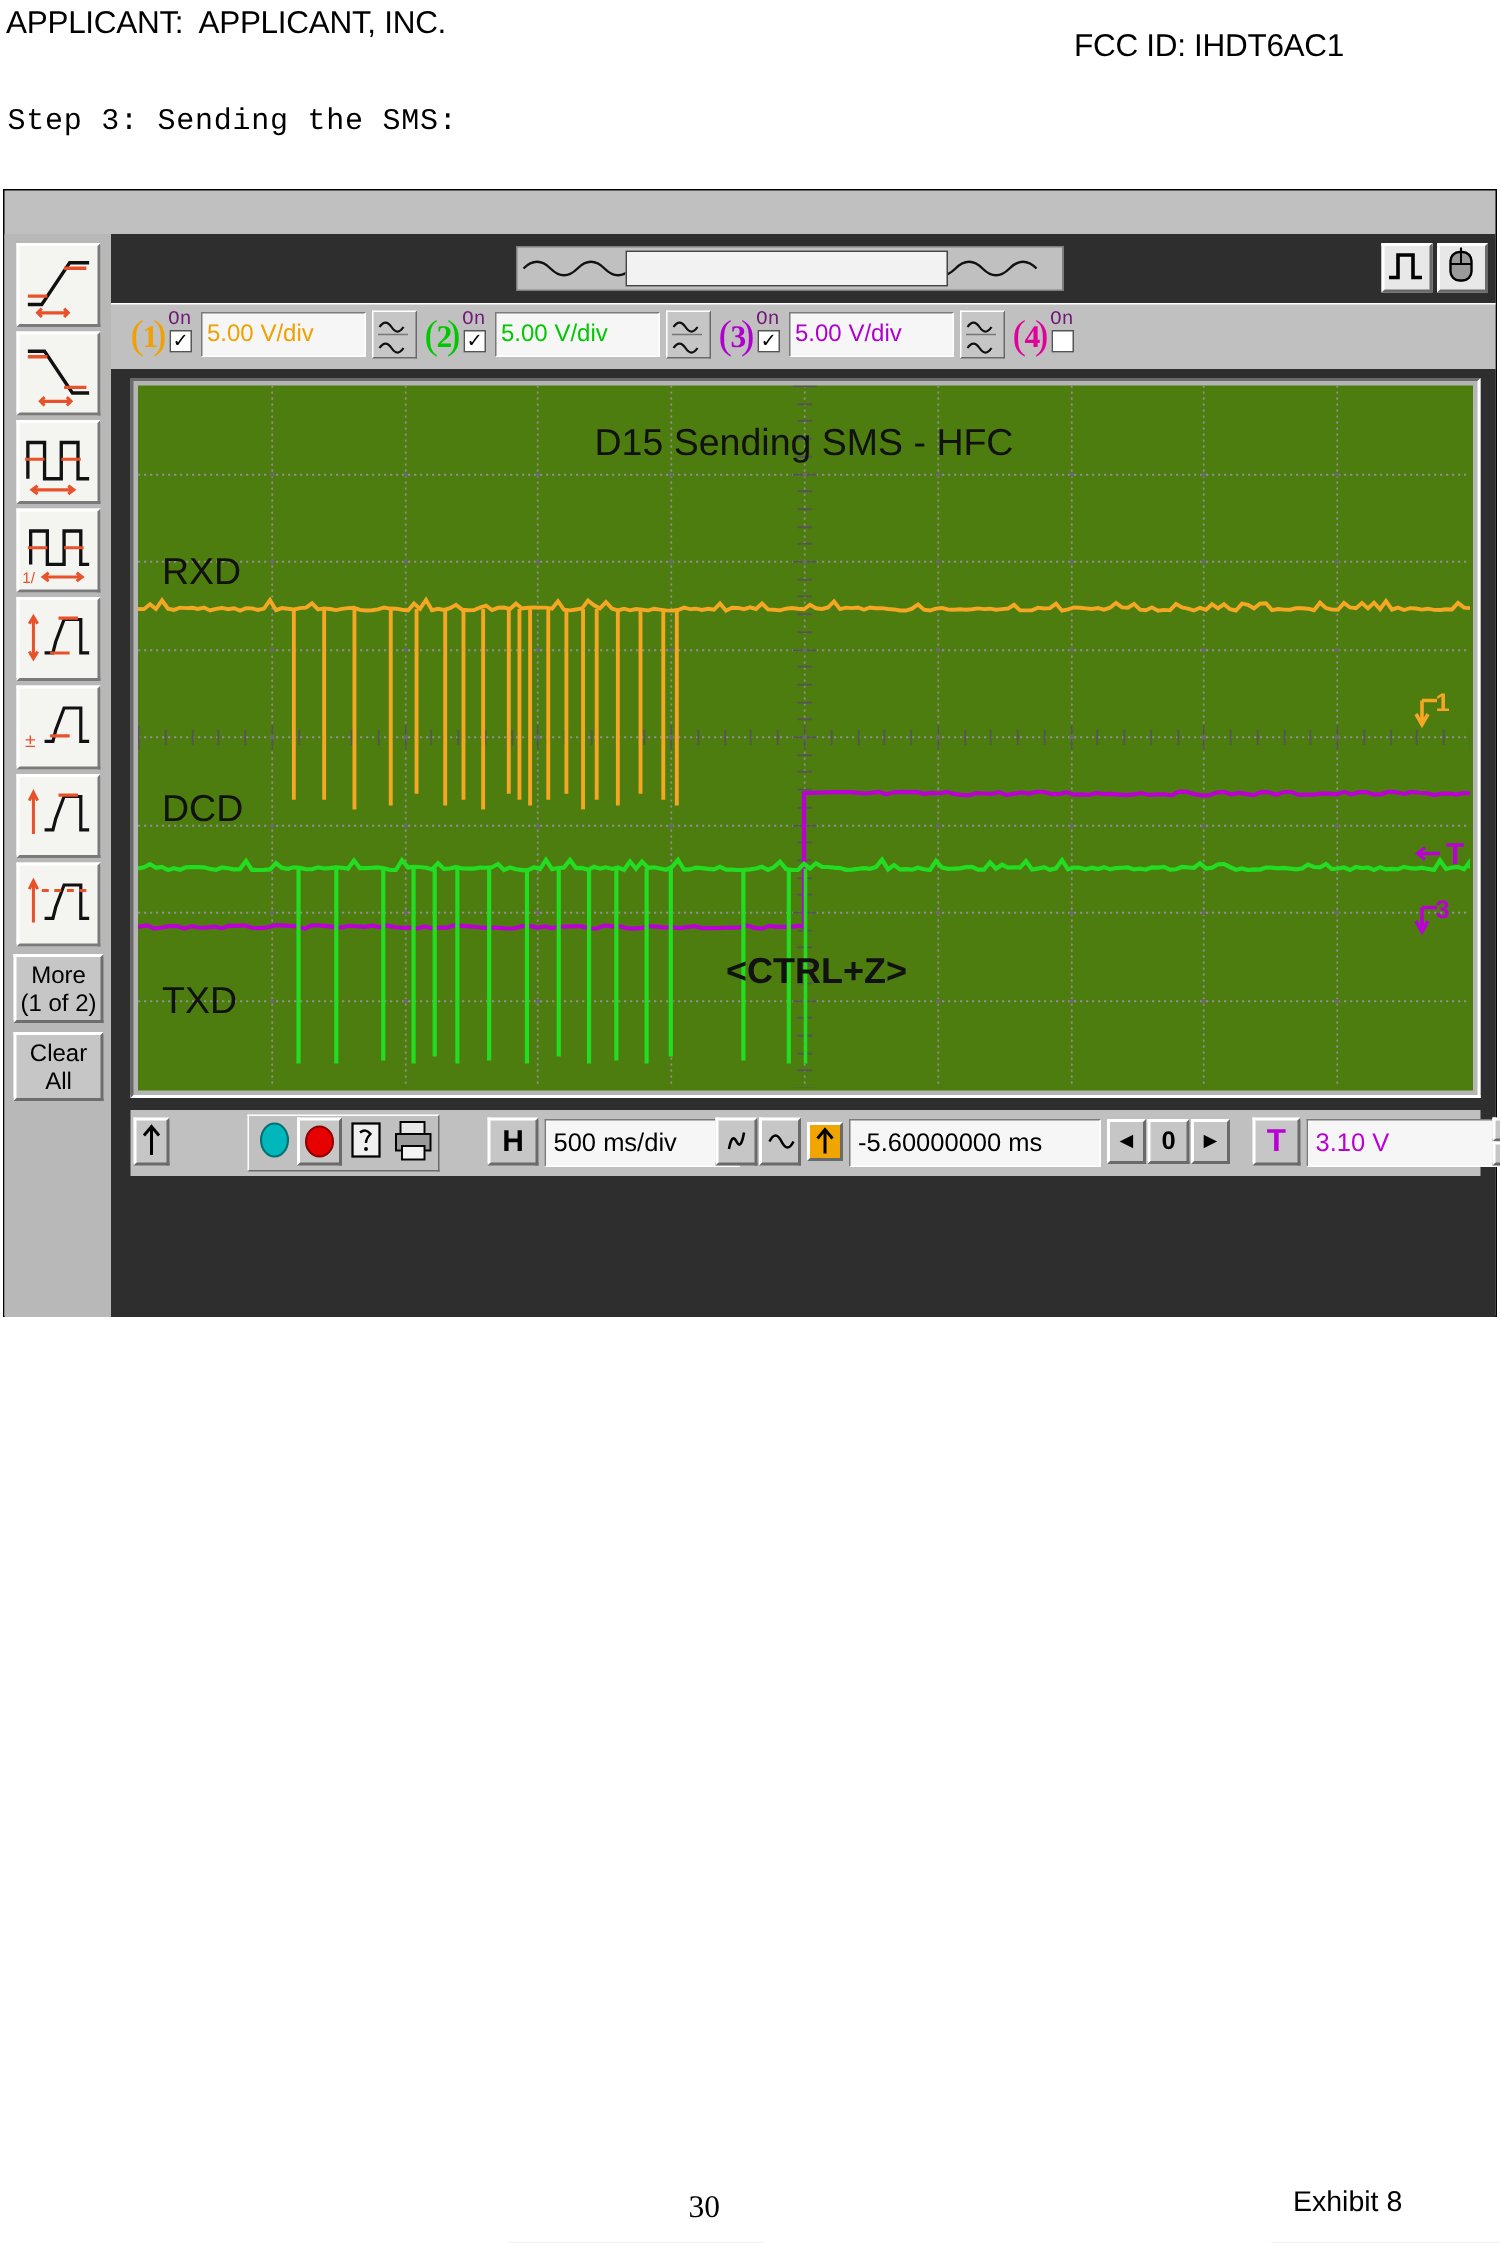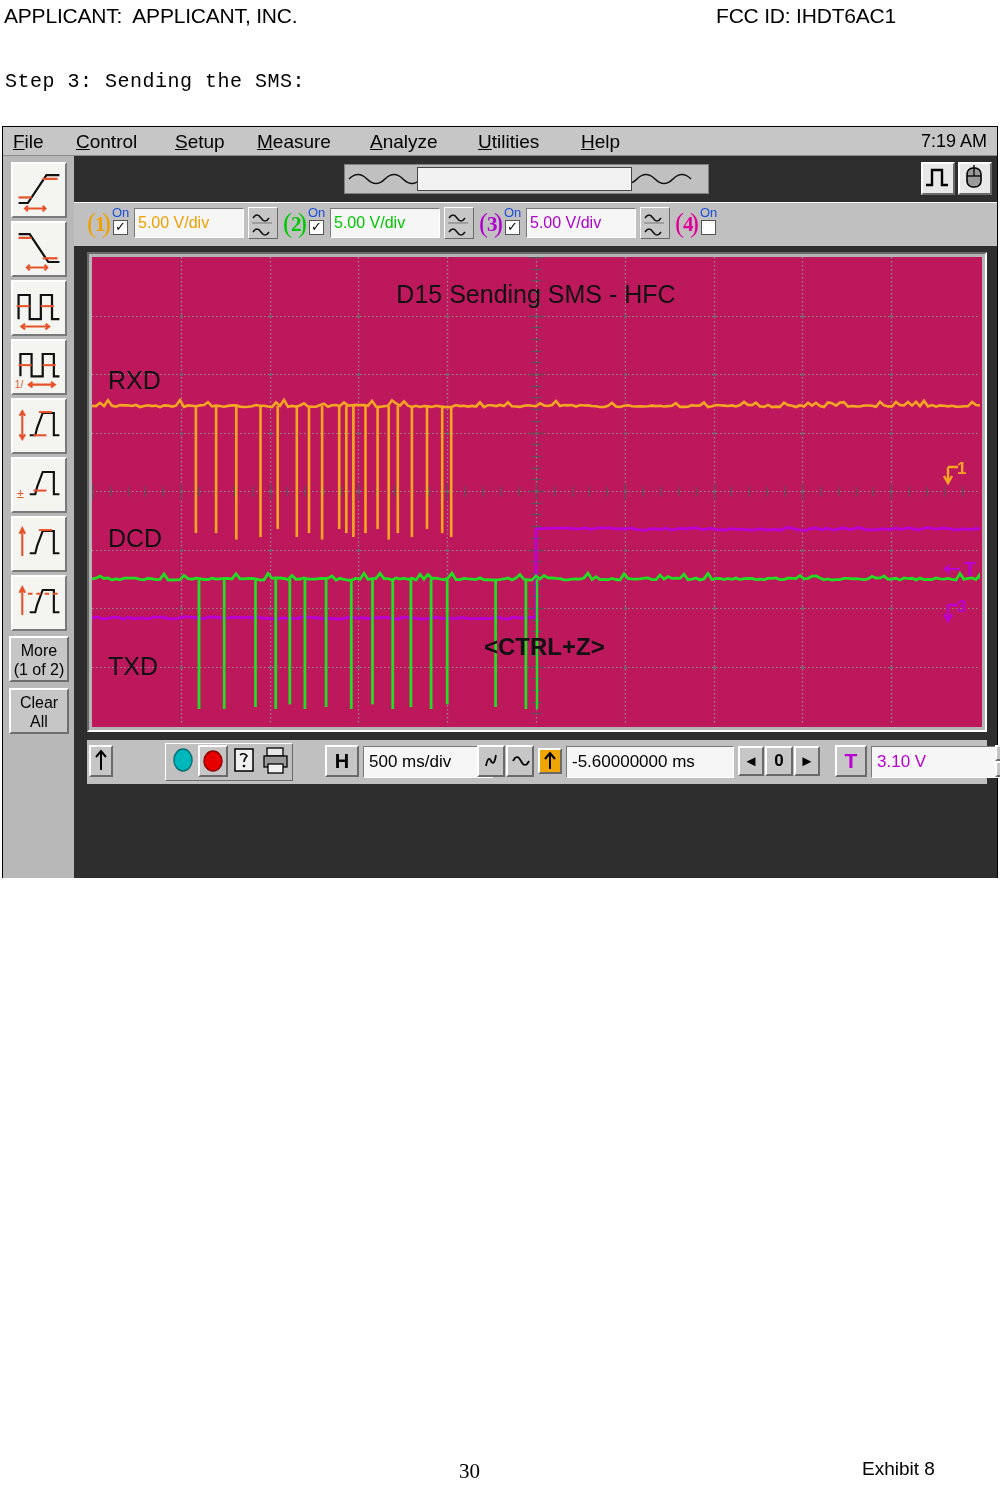--- a/index.html
+++ b/index.html
@@ -25,21 +25,21 @@
     position: absolute;
     left: 4px; top: 4px;
     font-size: 21px;
     font-family: "Liberation Sans", sans-serif;
     color: #000;
     white-space: pre;
     letter-spacing: -0.2px;
   }
   #fccid-line {
     position: absolute;
-    left: 716px; top: 4px;
+    left: 716px; top: 19px;
     font-size: 21px;
     font-family: "Liberation Sans", sans-serif;
     color: #000;
     white-space: pre;
     letter-spacing: -0.2px;
   }
   #step-caption {
     position: absolute;
     left: 5px; top: 70px;
     font-size: 20px;
@@ -177,22 +177,22 @@
     font-size: 21px; font-weight: bold;
     font-family: "Liberation Serif", serif;
   }
   .chan-paren {
     position: absolute; left: -5px; top: 2px;
     font-size: 27px; color: #6a6a6a;
     font-family: "Liberation Serif", serif;
   }
   .chan-on {
     position: absolute; left: 20px; top: -1px;
-    font-size: 13px; color: #1d4ed8;
-    font-family: Liberation Sans, sans-serif;
+    font-size: 13px; color: #701a75;
+    font-family: Liberation Mono, monospace;
   }
   .chan-chk {
     position: absolute; left: 21px; top: 14px;
     width: 15px; height: 15px;
     background: #ffffff;
     border: 1px solid #555;
     box-sizing: border-box;
     font-size: 13px; line-height: 12px; text-align: center;
     color: #000;
   }
@@ -224,21 +224,21 @@
     width: 900px; height: 480px;
     background: #b5b5b5;
     border: 2px solid;
     border-color: #6a6a6a #ffffff #ffffff #6a6a6a;
     box-sizing: border-box;
     padding: 3px;
   }
   #plot {
     position: relative;
     width: 100%; height: 100%;
-    background: #be185d;
+    background: #4d7c0f;
     overflow: hidden;
   }
   #plot svg { display: block; }
 
   
   #bottom-bar {
     position: absolute;
     left: 13px; top: 584px;
     width: 900px; height: 44px;
     background: #c0c0c0;
@@ -292,32 +292,20 @@
 <body>
 
 <div id="doc-header">
   <div id="applicant-line">APPLICANT:  APPLICANT, INC.</div>
   <div id="fccid-line">FCC ID: IHDT6AC1</div>
 </div>
 <div id="step-caption">Step 3: Sending the SMS:</div>
 
 <div id="scope-window">
 
-  <div id="menu-bar">
-    <div id="menu-items-host">
-        <div class="menu-item" style="left: 10px;"><u>F</u>ile</div>
-        <div class="menu-item" style="left: 73px;"><u>C</u>ontrol</div>
-        <div class="menu-item" style="left: 172px;"><u>S</u>etup</div>
-        <div class="menu-item" style="left: 254px;"><u>M</u>easure</div>
-        <div class="menu-item" style="left: 367px;"><u>A</u>nalyze</div>
-        <div class="menu-item" style="left: 475px;"><u>U</u>tilities</div>
-        <div class="menu-item" style="left: 578px;"><u>H</u>elp</div>
-      </div>
-    <div id="clock-text">7:19 AM</div>
-  </div>
 
   <div id="left-tool-col">
     <div id="tool-buttons-host">
         <div class="tool-btn" style="top: 6px;"><svg width="52" height="52" viewBox="0 0 56 56">
             <path d="M6,42 L16,42 L36,12 L50,12" fill="none" stroke="#111" stroke-width="2.4"></path>
             <line x1="6" y1="36" x2="20" y2="36" stroke="#e8522a" stroke-width="2.4"></line>
             <line x1="32" y1="16" x2="48" y2="16" stroke="#e8522a" stroke-width="2.4"></line>
             <path d="M14,48 L34,48 M16,45 L13,48 L16,51 M32,45 L35,48 L32,51" stroke="#e8522a" stroke-width="2.2" fill="none"></path>
           </svg></div>
         <div class="tool-btn" style="top: 65px;"><svg width="52" height="52" viewBox="0 0 56 56">

